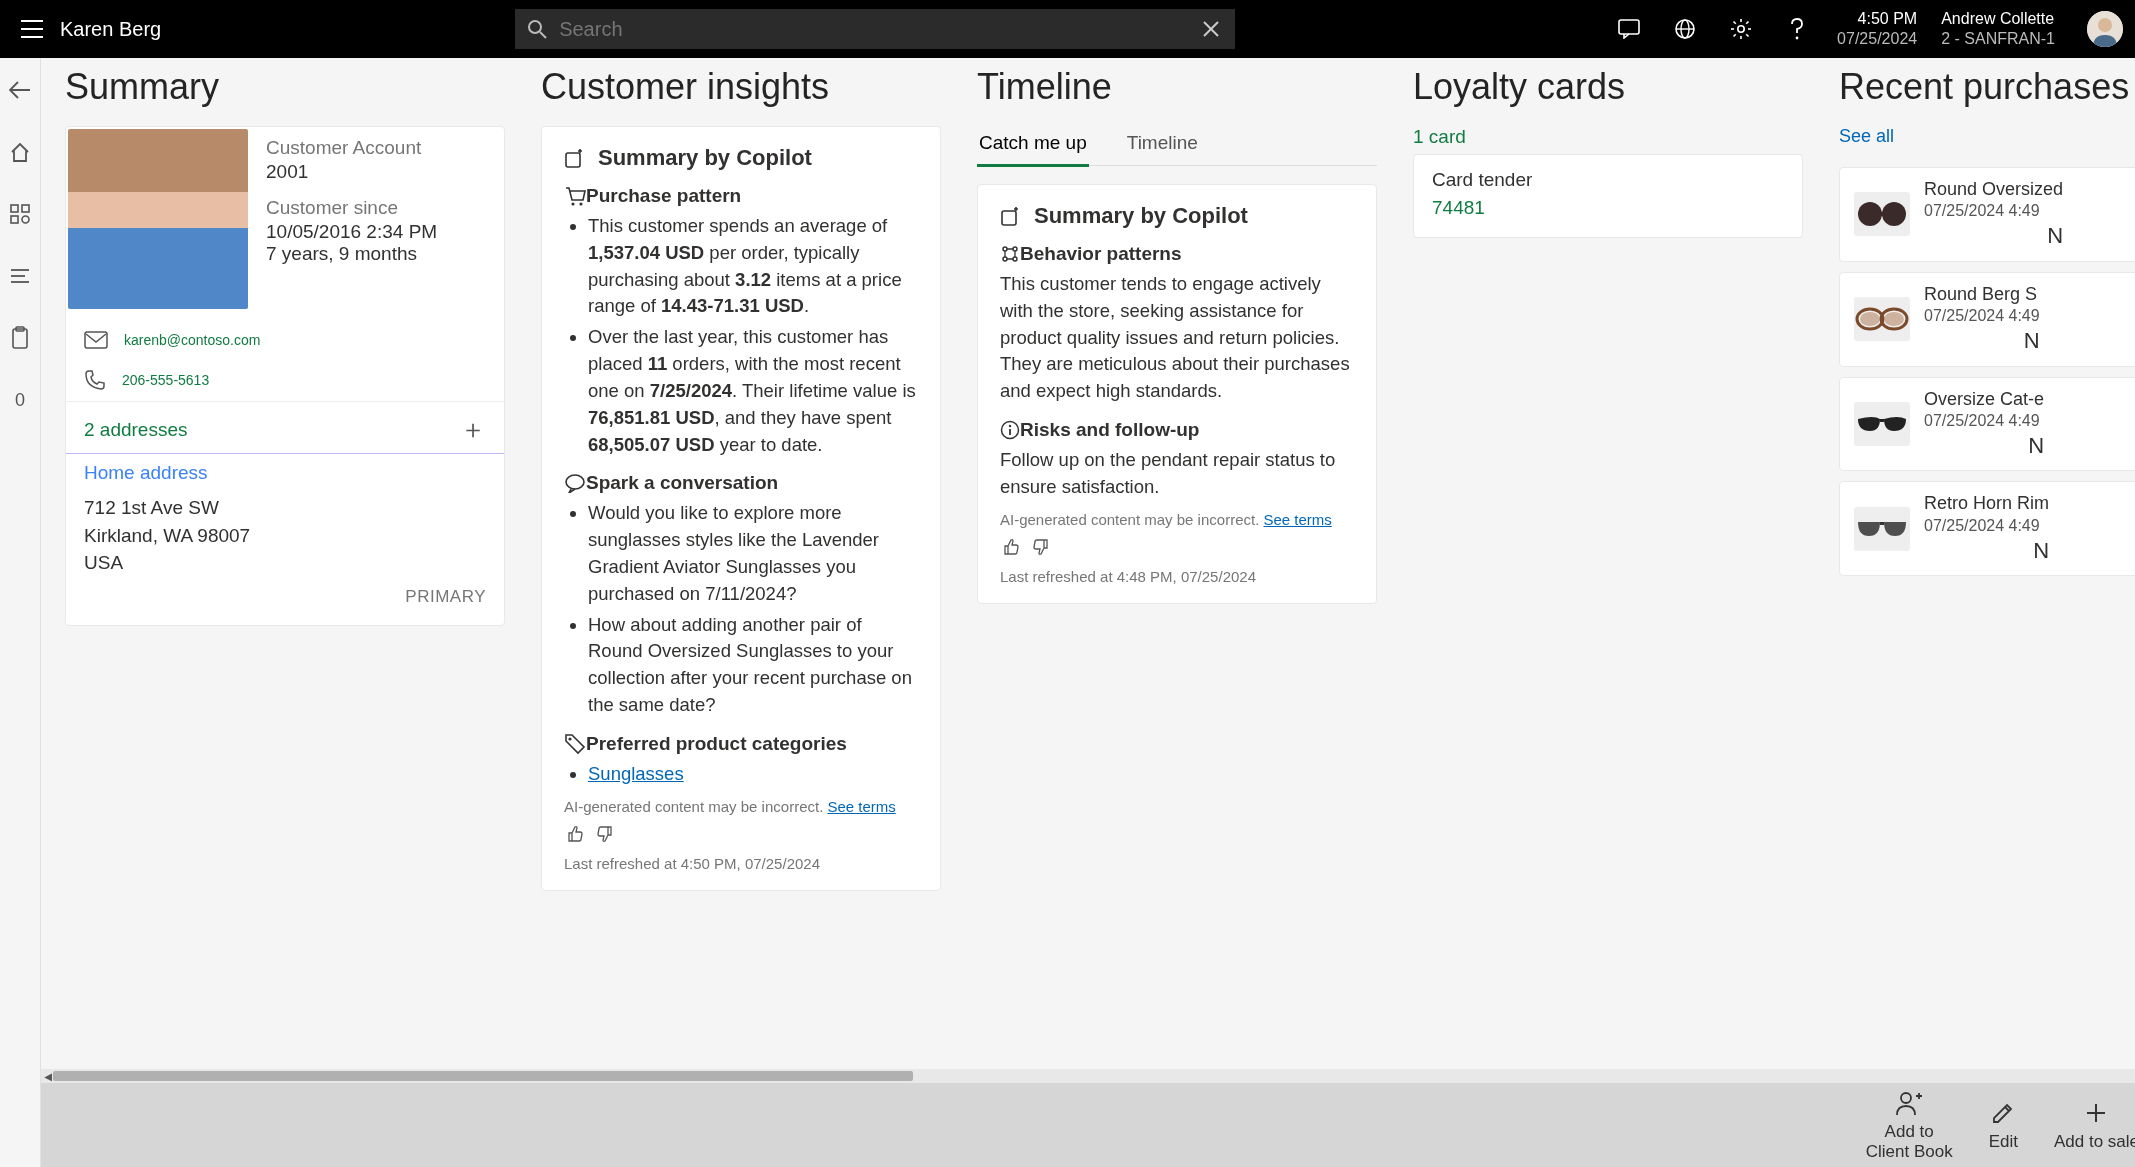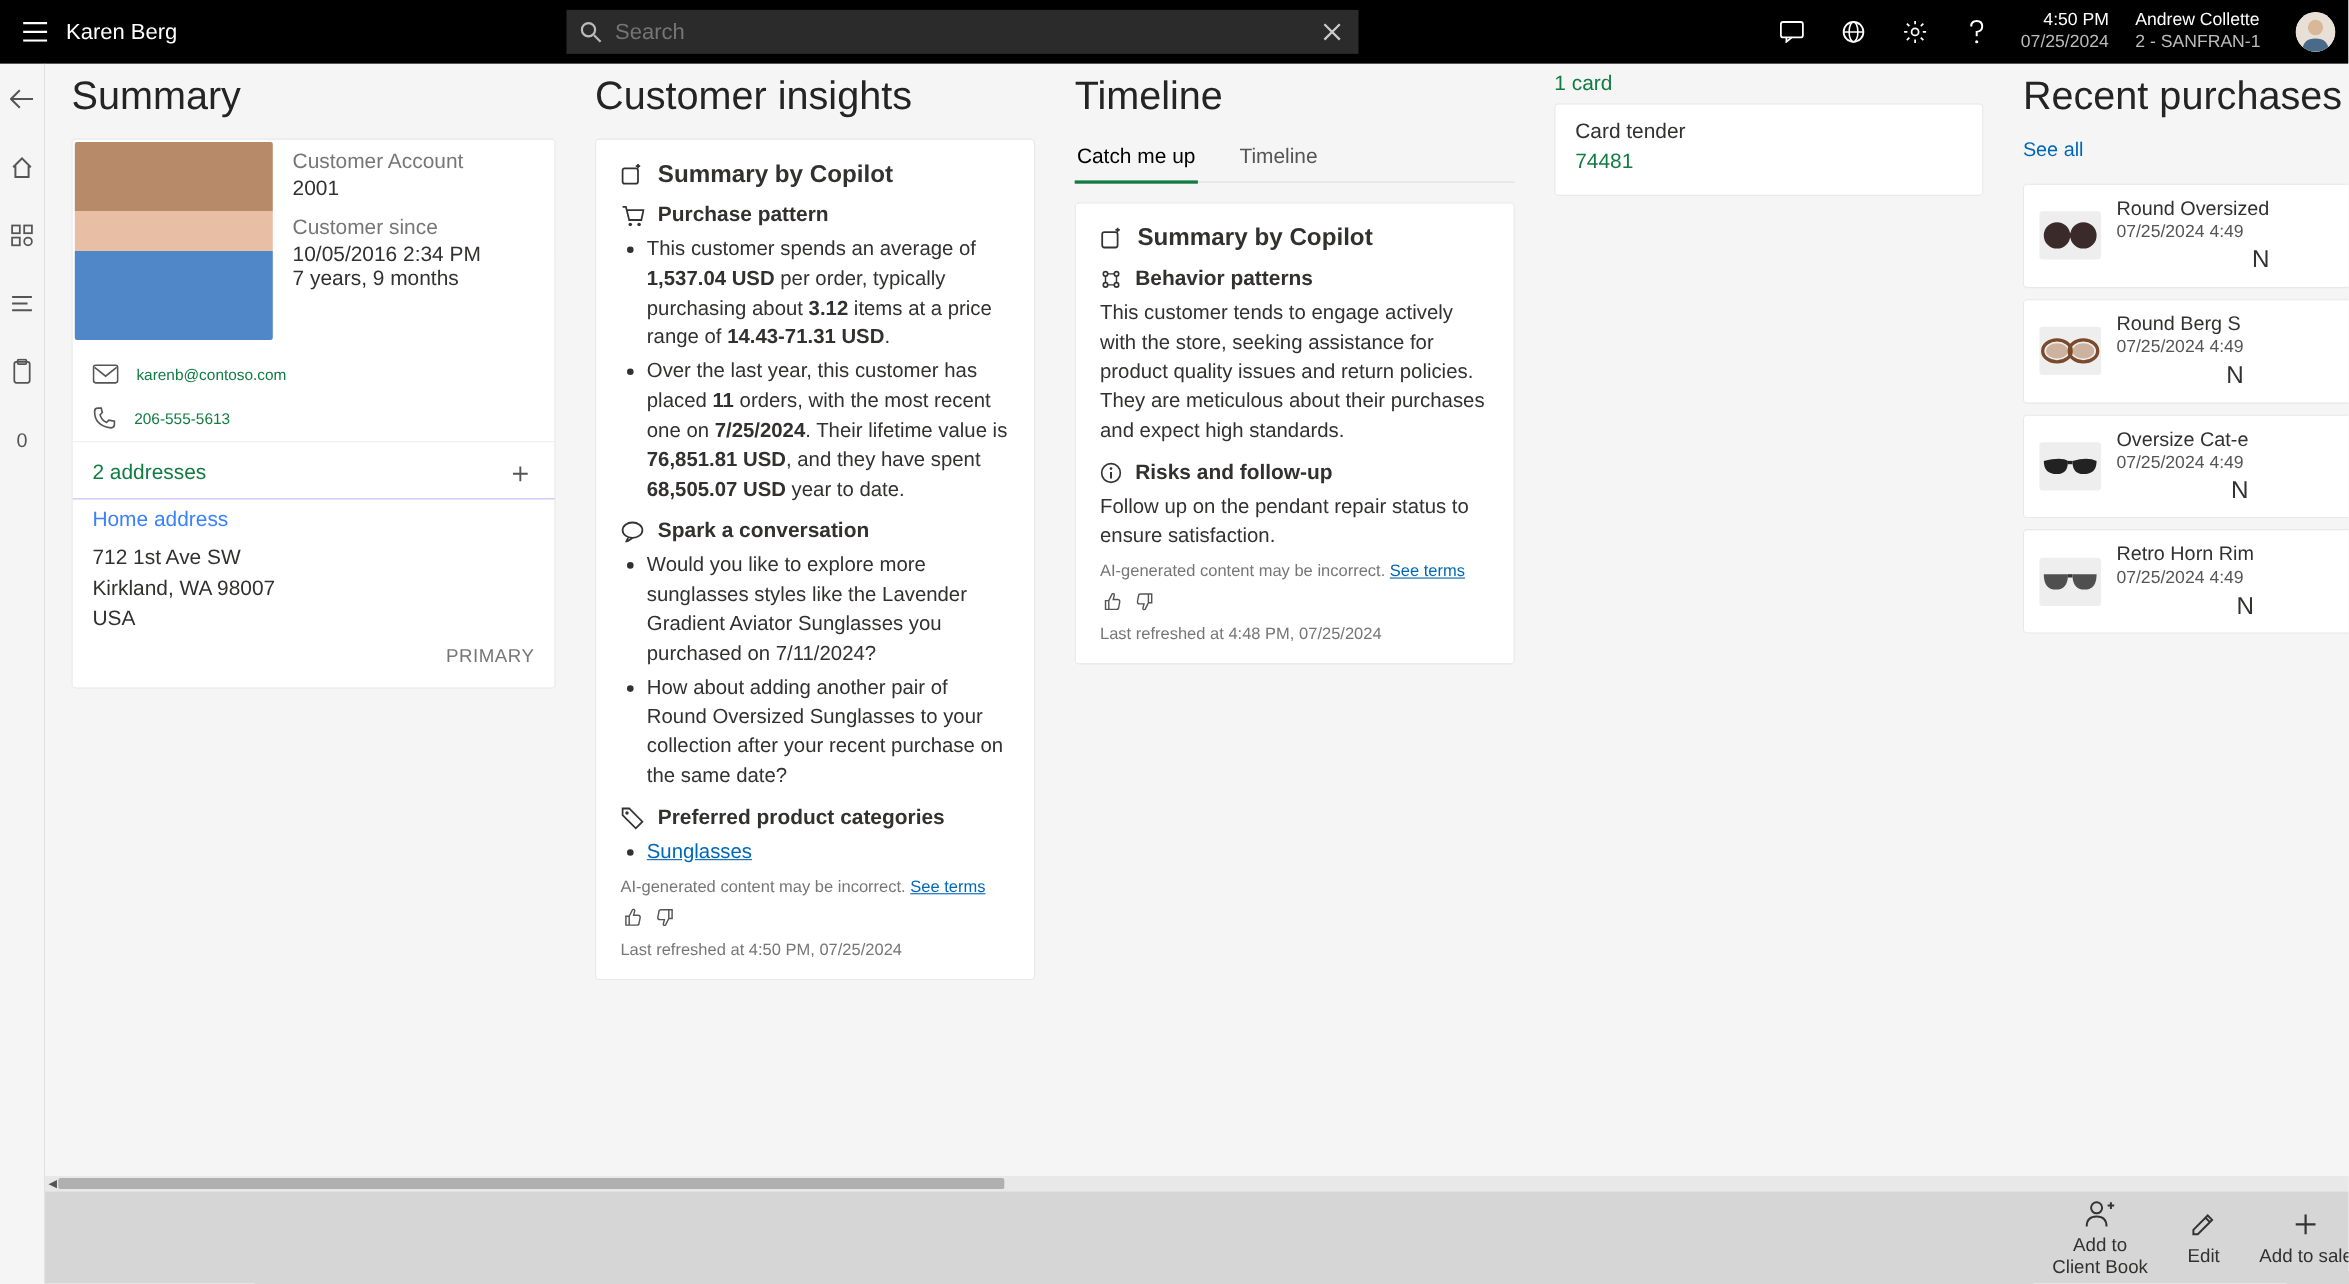--- a/index.html
+++ b/index.html
@@ -42,21 +42,21 @@
 .addr-head { display:flex; justify-content:space-between; align-items:center; padding: 10px 18px 6px 18px; border-top:1px solid #eee; }
 .addr-head .cnt { color:#107c41; font-size:19px; }
 .addr-head .plus { font-size:26px; color:#555; cursor:pointer; }
 .home-label { color:#3b82f6; padding: 8px 18px 4px 18px; font-size:19px; border-top:1px solid #c4b5fd; }
 .addr-lines { padding: 6px 18px 0 18px; font-size:19px; line-height:1.45; }
 .primary-tag { text-align:right; padding: 10px 18px 6px 0; color:#767676; font-size:17px; letter-spacing:.5px; }
 
 .insights-col { width: 400px; }
 .insights-card { padding: 18px 22px; }
 .ci-head { display:flex; align-items:center; gap:12px; font-size:22px; font-weight:600; margin-bottom:14px; }
-.ci-sub { display:flex; align-items:center; gap:12px; font-size:19px; font-weight:600; margin: 14px 0 6px 0; }
+.ci-sub { display:flex; align-items:center; font-size:19px; font-weight:600; margin: 14px 0 6px 0; }
 .ci-body { font-size:18.5px; line-height:1.45; }
 .ci-body ul { padding-left: 24px; }
 .ci-body li { margin-bottom: 4px; }
 .ci-body b { font-weight:600; }
 .link-inline { color:#0067b8; text-decoration:underline; cursor:pointer; }
 .ai-footer { font-size:15px; color:#767676; margin-top:10px; display:flex; align-items:center; gap:8px; flex-wrap:wrap; }
 .ai-footer .refreshed { width:100%; margin-top:2px; }
 .thumb { width:22px; height:22px; display:inline-flex; align-items:center; justify-content:center; cursor:pointer; color:#555; }
 
 .timeline-col { width: 400px; }
@@ -404,20 +404,21 @@
                       <path d="M2 7 L2 15 L5 15 L5 7 Z M5 15 L12 15 Q14 15 14 13 L15 8 Q15 6 13 6 L9 6 L10 2 Q10 0 8 1 L5 7" fill="none" stroke="#555" stroke-width="1.3"></path>
                     </g>
                   </svg>
                 </span>
               <span class="refreshed">Last refreshed at 4:48 PM, 07/25/2024</span>
             </div>
           </div>
         </div>
 
         <div class="col loyalty-col">
+          <h1>Loyalty cards</h1>
           <div class="loyalty-count">1 card</div>
           <div class="card loyalty-card">
             <div class="tender">Card tender</div>
             <div class="num">74481</div>
           </div>
         </div>
 
         <div class="col purchases-col">
           <h1>Recent purchases</h1>
           <span class="seeall">See all</span>

